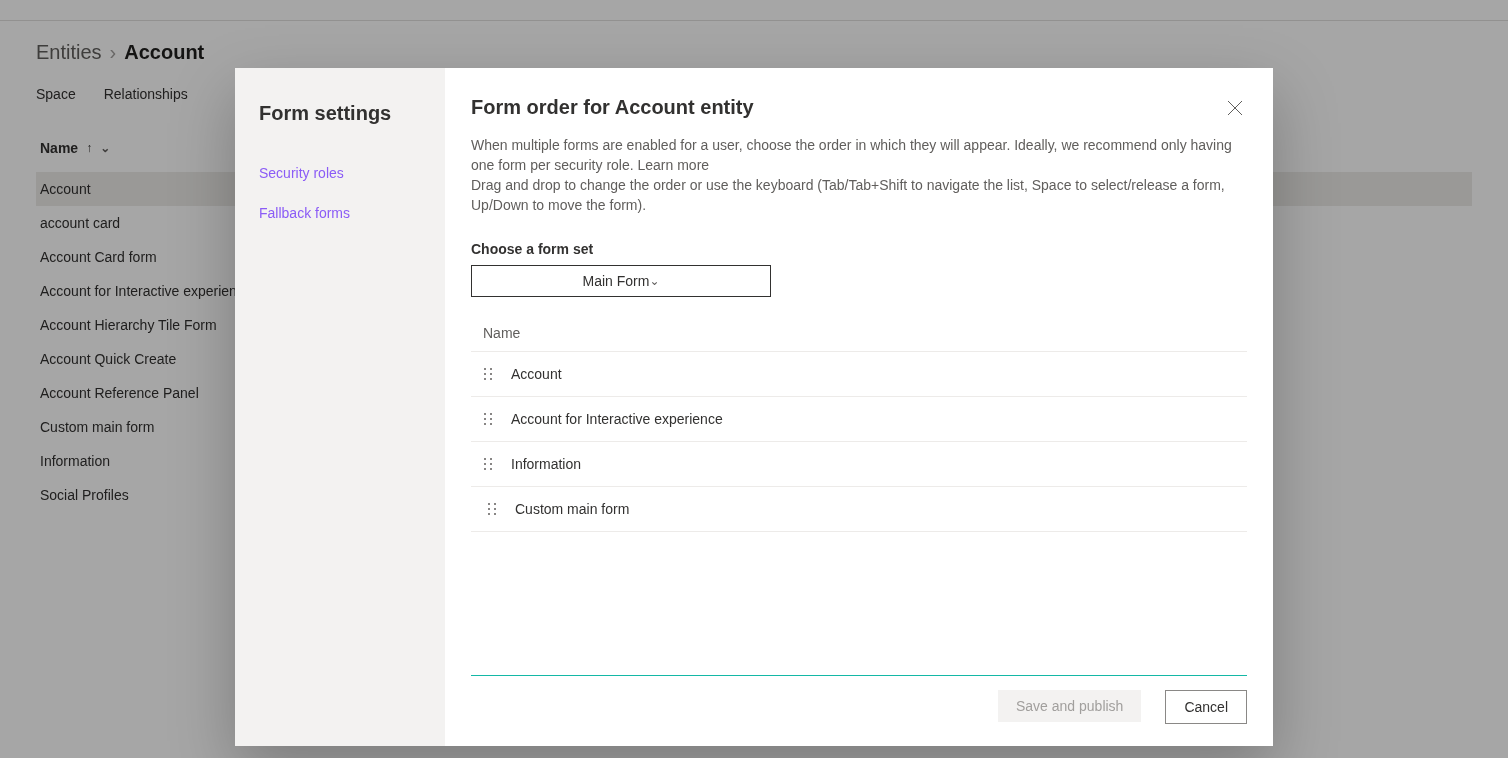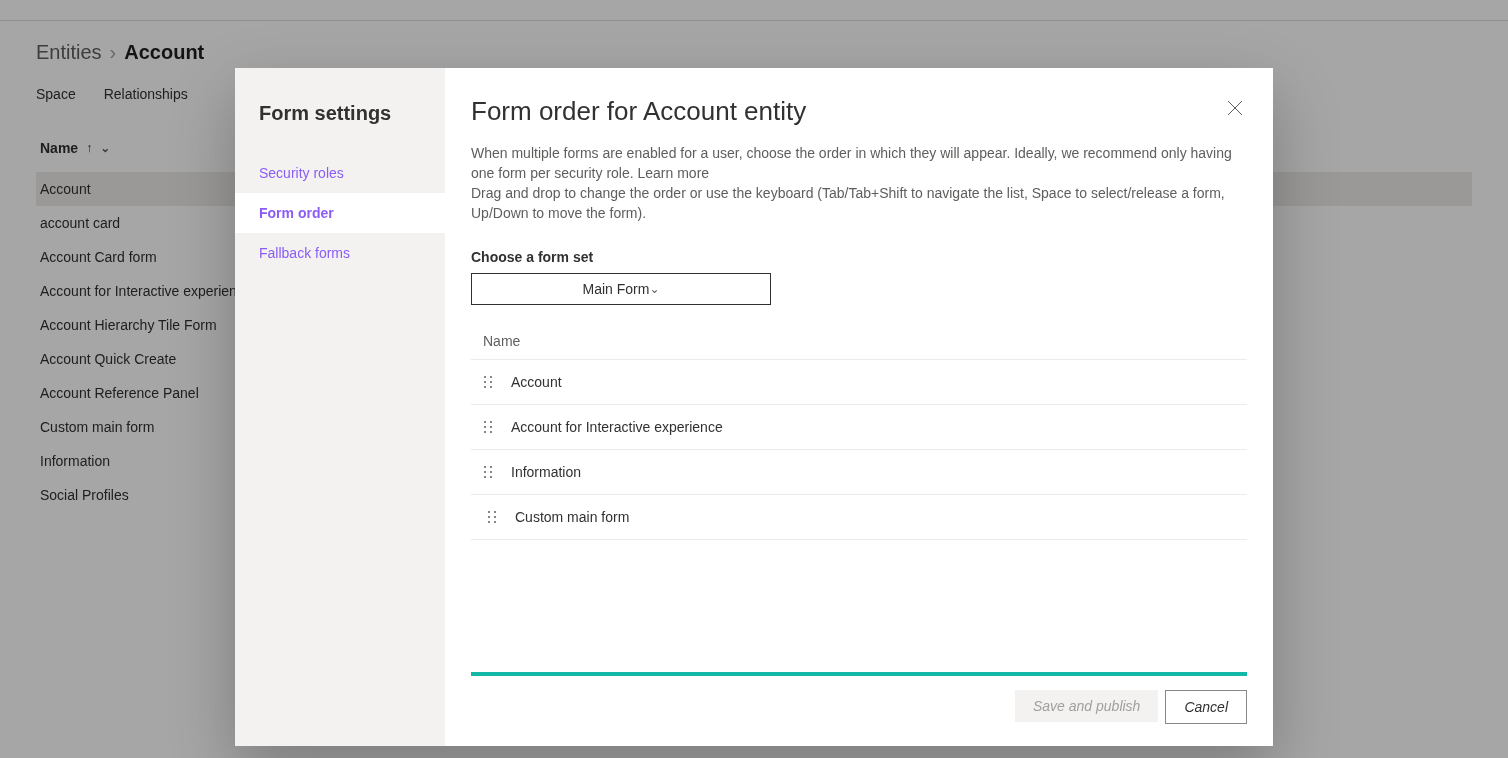--- a/index.html
+++ b/index.html
@@ -127,22 +127,22 @@
     height: 32px;
     display:flex;
     align-items:center;
     justify-content:center;
     color:#605e5c;
     cursor:pointer;
   }
   .modal-close svg { width:16px; height:16px; }
 
   .modal-title {
-    font-size: 26px;
-    font-weight: 400;
+    font-size: 20px;
+    font-weight: 700;
     margin: 0 0 16px 0;
   }
 
   .modal-desc {
     color:#605e5c;
     line-height: 20px;
     max-width: 770px;
   }
   .modal-desc .link { color:#605e5c; text-decoration:none; cursor:pointer; }
 
@@ -177,26 +177,25 @@
     gap:18px;
     padding: 14px 12px;
     border-bottom: 1px solid #edebe9;
     cursor: grab;
   }
   .order-row.extra { padding-left: 16px; }
   .drag-handle { width:10px; color:#605e5c; display:inline-flex; }
 
   .modal-footer {
     margin-top:auto;
-    border-top:4px solid #14b8a6;
+    border-top:1px solid #14b8a6;
     padding-top:14px;
     display:flex;
     justify-content:flex-end;
-    gap:7px;
-    font-style:italic;
+    gap:24px;
   }
   .btn {
     height:32px;
     padding:0 18px;
     display:inline-flex;
     align-items:center;
     justify-content:center;
     font-size:14px;
     cursor:pointer;
   }
@@ -251,21 +250,20 @@
 </div>
 
 <div class="overlay"></div>
 
 <div class="modal">
 
   <div class="modal-sidebar">
     <h2>Form settings</h2>
     <div id="side-items">
         <div class="side-item">Security roles</div>
-        <div class="side-item active">Form order</div>
         <div class="side-item">Fallback forms</div>
       </div>
   </div>
 
   <div class="modal-main">
     <div class="modal-close">
       <svg viewBox="0 0 16 16">
         <line x1="1" y1="1" x2="15" y2="15" stroke="#605e5c" stroke-width="1"></line>
         <line x1="15" y1="1" x2="1" y2="15" stroke="#605e5c" stroke-width="1"></line>
       </svg>

